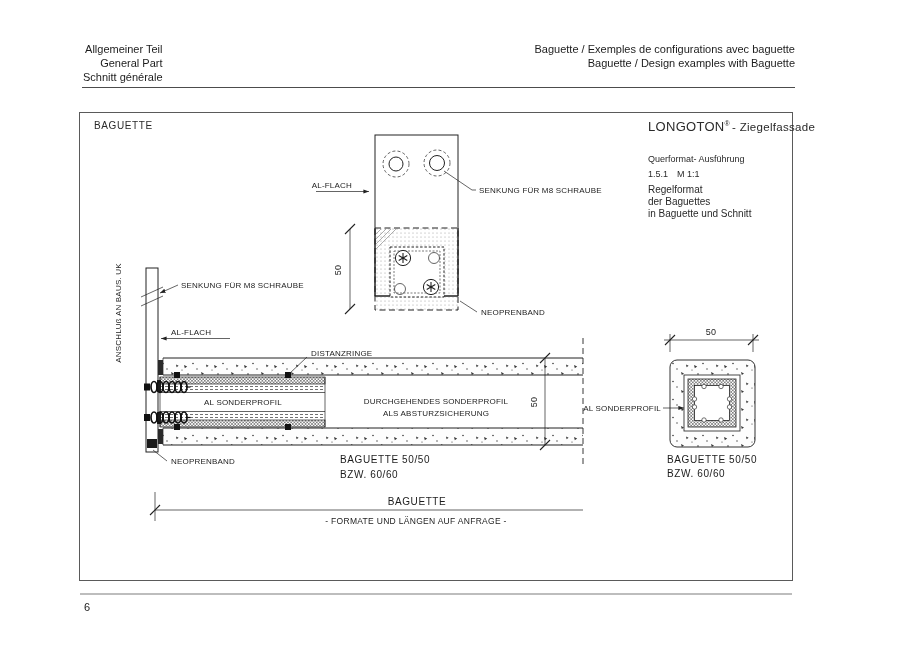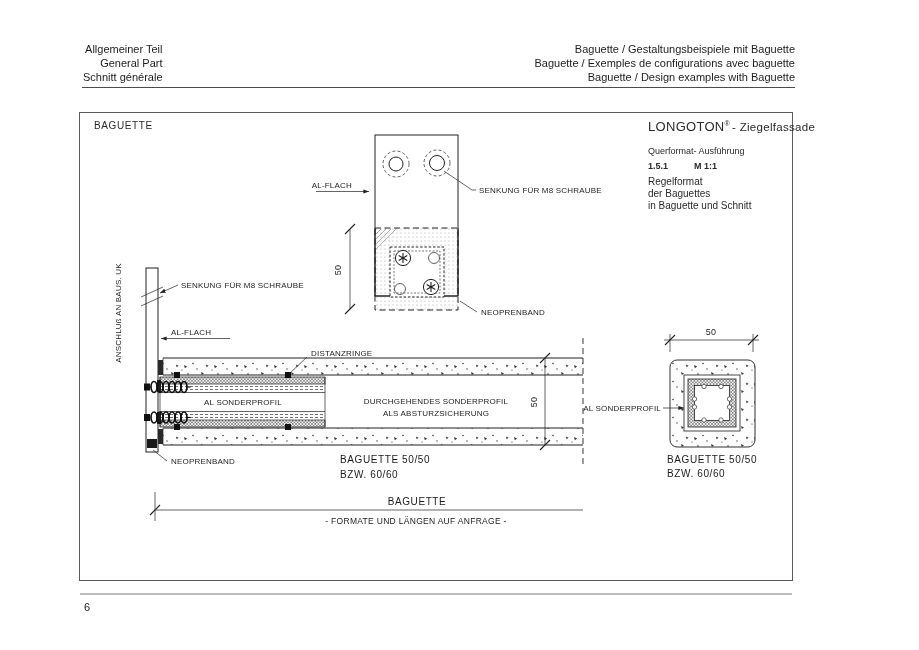--- a/index.html
+++ b/index.html
@@ -10,22 +10,22 @@
   .hdr-right{position:absolute;right:124px;top:42px;font-size:11px;line-height:14px;text-align:right;}
   .hdr-rule{position:absolute;left:82px;top:87px;width:713px;height:1px;background:#4c4c4c;}
   
   .frame{position:absolute;left:79px;top:112px;width:712px;height:467px;border:1px solid #5a5a5a;background:#fff;}
   .frame-label{position:absolute;left:94px;top:120px;font-size:10px;letter-spacing:0.6px;color:#2a2a2a;}
   
   .titleblock{position:absolute;left:648px;top:119px;width:142px;color:#2a2a2a;}
   .tb1{font-size:13px;letter-spacing:0.3px;white-space:nowrap;}
   .tb1 sup{font-size:7px;vertical-align:super;}
   .tb1 .prod{font-size:11.5px;margin-left:2px;}
-  .tb2{font-size:9px;margin-top:12px;}
-  .tb3{font-size:9px;margin-top:5px;display:flex;gap:26px;font-weight:bold;}
+  .tb2{font-size:9px;margin-top:20px;}
+  .tb3{font-size:9px;margin-top:5px;display:flex;gap:9px;}
   .tb4{font-size:10px;margin-top:5px;line-height:12px;}
   
   .draw{position:absolute;left:80px;top:112px;}
   .draw text{font-family:"Liberation Sans",sans-serif;fill:#1c1c1c;}
   .t8{font-size:8px;letter-spacing:0.2px;}
   .t9{font-size:9px;letter-spacing:0.2px;}
   .t10{font-size:10px;letter-spacing:0.6px;}
   .t85{font-size:8.5px;letter-spacing:0.3px;}
   .ln{stroke:#222;stroke-width:1;fill:none;}
   .lnthin{stroke:#222;stroke-width:0.7;fill:none;}
@@ -38,21 +38,20 @@
 <body>
 
 <div class="page">
 
   <div class="hdr-left">
     <div>Allgemeiner Teil</div>
     <div>General Part</div>
     <div>Schnitt générale</div>
   </div>
   <div class="hdr-right">
-    <div>Baguette / Gestaltungsbeispiele mit Baguette</div>
     <div>Baguette / Exemples de configurations avec baguette</div>
     <div>Baguette / Design examples with Baguette</div>
   </div>
   <div class="hdr-rule"></div>
 
   <div class="frame"></div>
   <div class="frame-label">BAGUETTE</div>
 
   <div class="titleblock">
     <div class="tb1">

